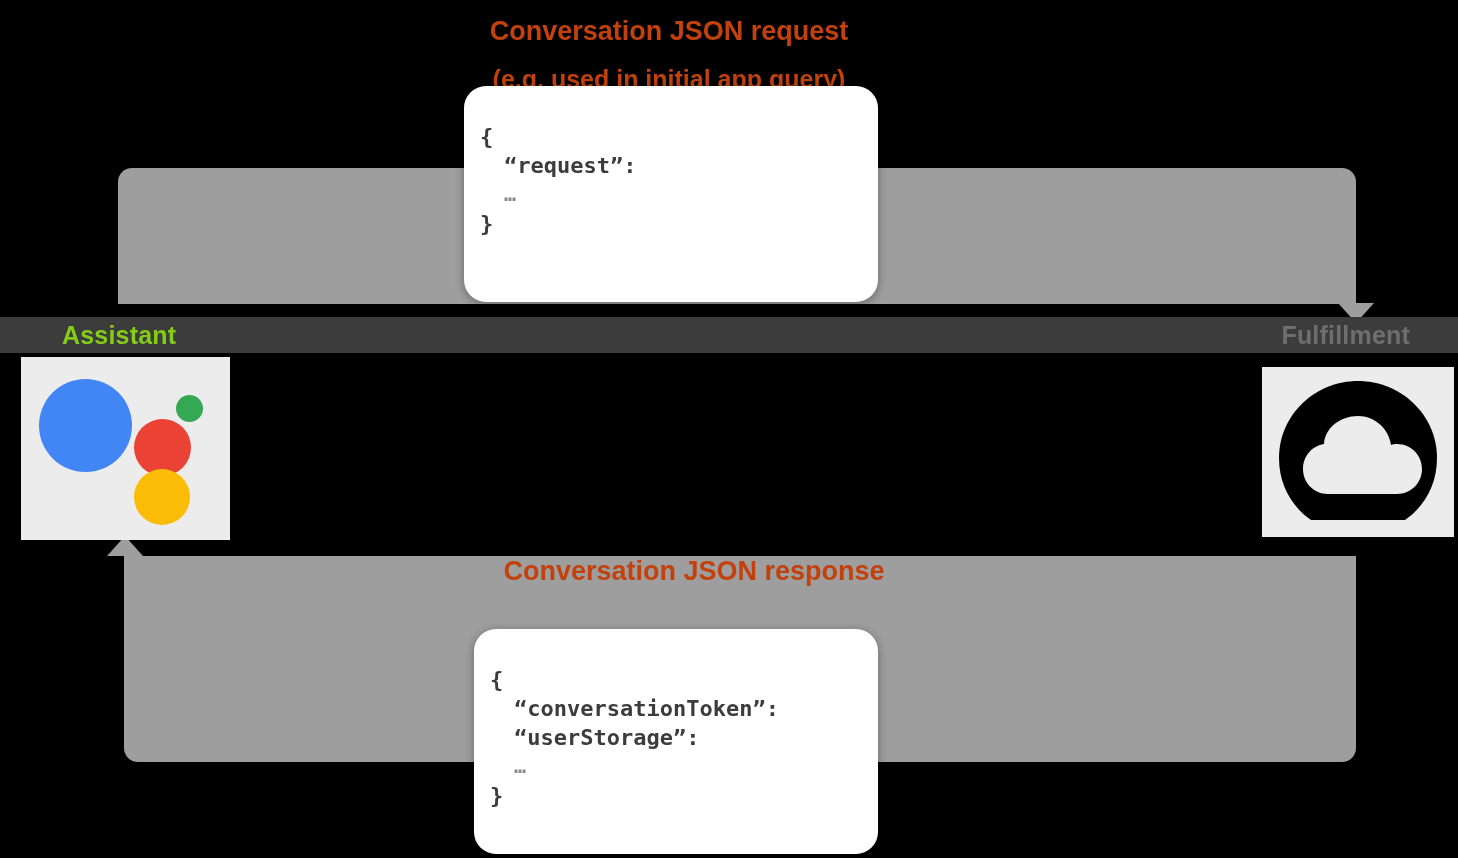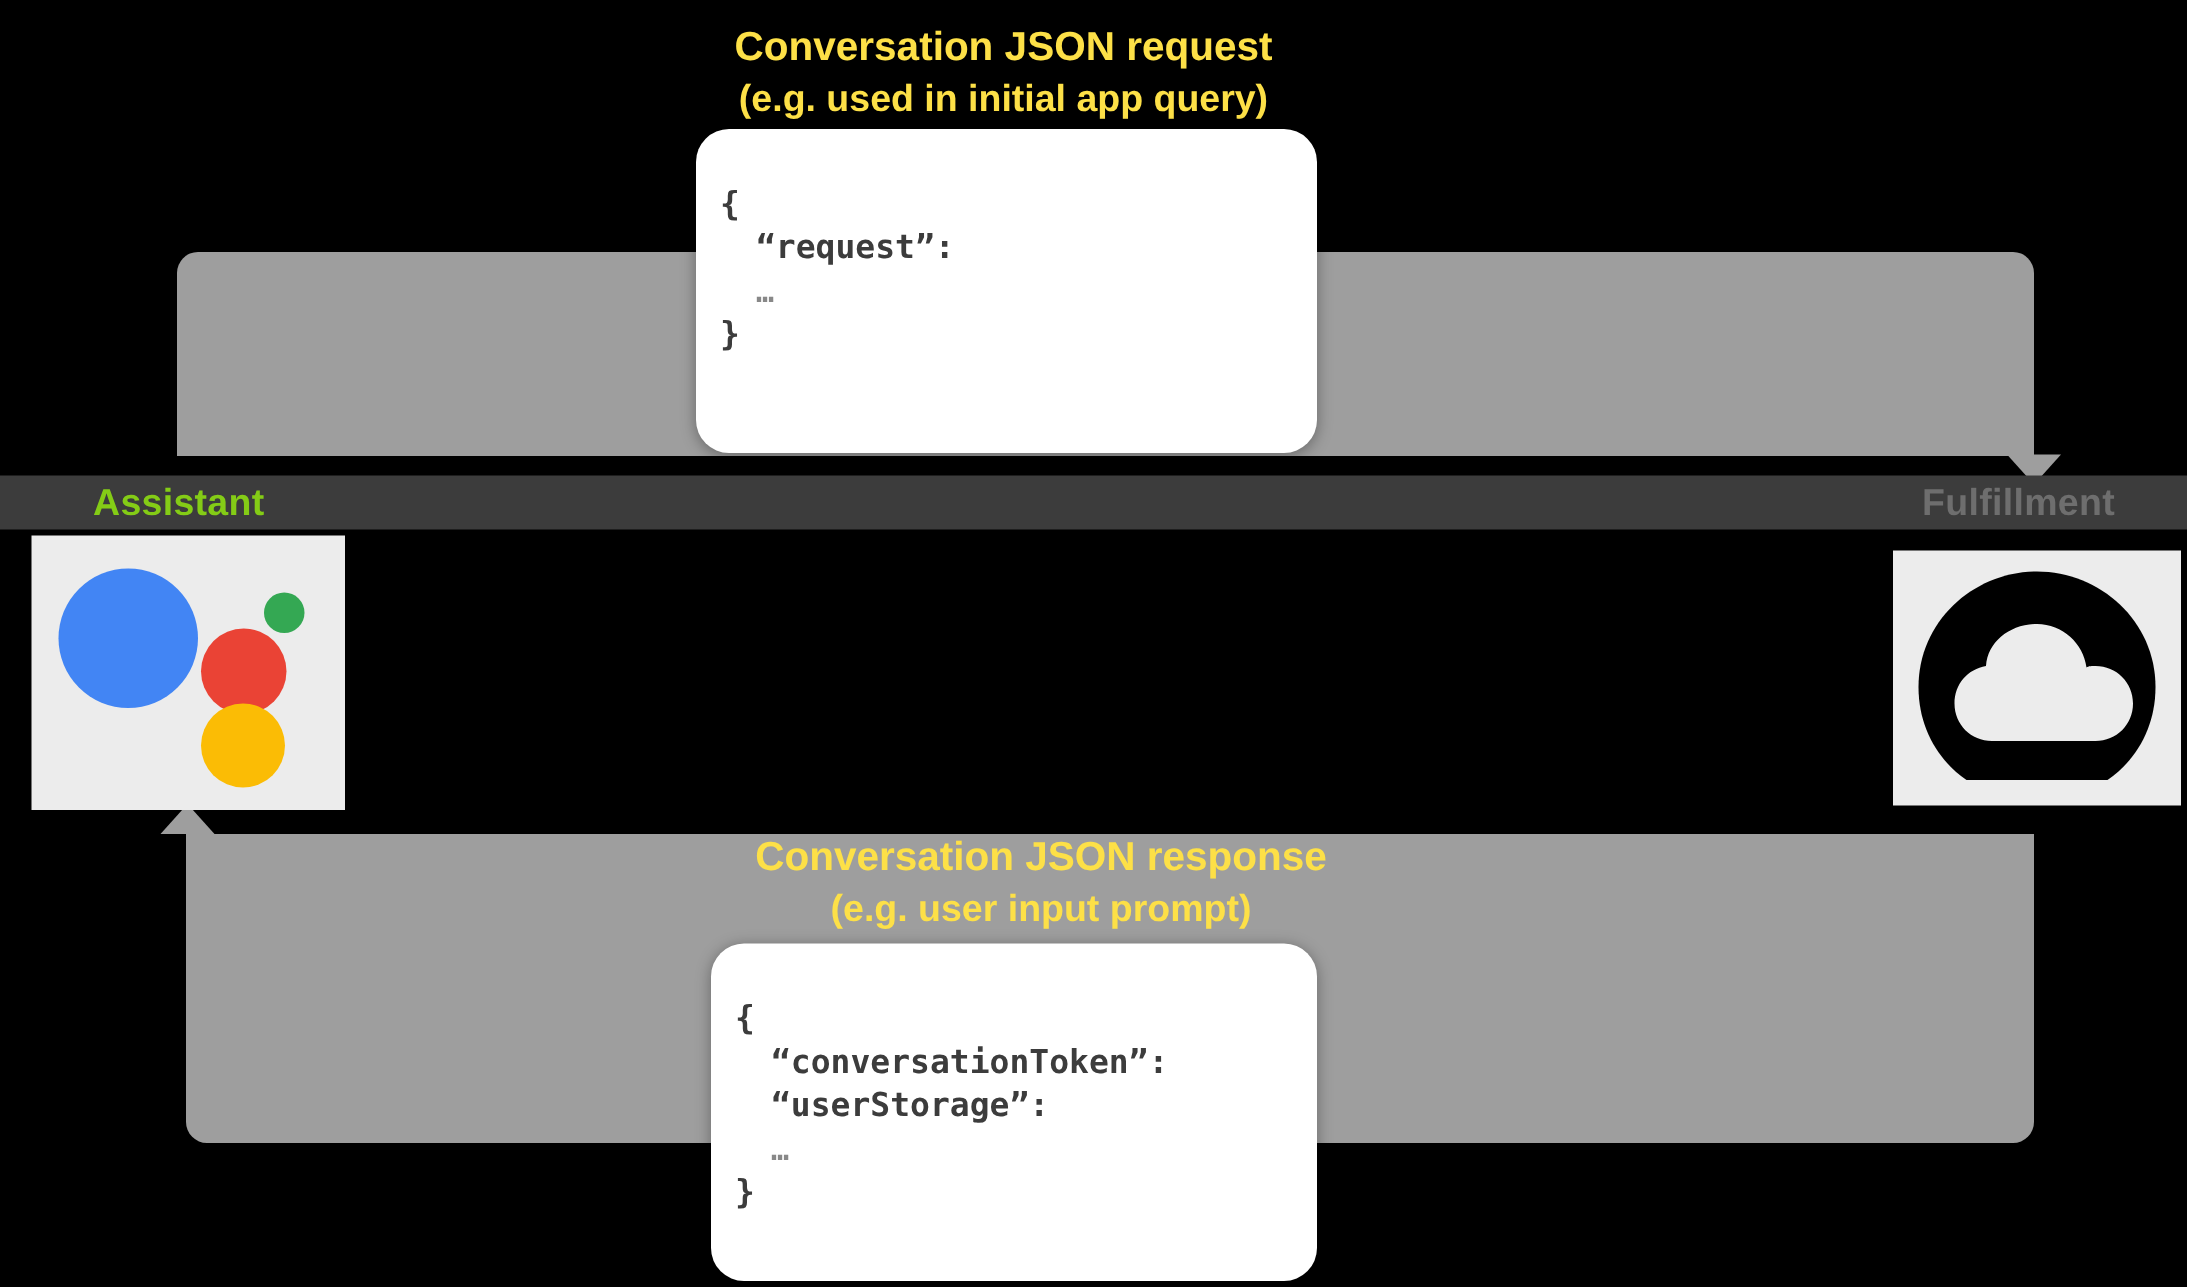--- a/index.html
+++ b/index.html
@@ -111,31 +111,31 @@
 
   #cloud-icon-wrap {
     position: absolute;
     left: 0; top: 0; width: 192px; height: 170px;
   }
 
   
   .flow-label {
     position: absolute;
     text-align: center;
-    color: #fde047;
+    color: #c2410c;
     font-weight: 700;
     line-height: 1.18;
   }
   #request-label {
     left: 399px;
     top: 16px;
     width: 540px;
     font-size: 27px;
   }
-  #request-label .sub { font-size: 25px; display: block; margin-top: 4px; }
+  #request-label .sub { font-size: 25px; display: block; margin-top: 17px; }
   #response-label {
     left: 424px;
     top: 556px;
     width: 540px;
     font-size: 27px;
   }
   #response-label .sub { font-size: 25px; display: block; margin-top: 4px; }
 
   
   .json-card {
@@ -202,21 +202,20 @@
     </div>
   </div>
 
   <div id="request-label" class="flow-label">
     <span>Conversation JSON request</span>
     <span class="sub">(e.g. used in initial app query)</span>
   </div>
 
   <div id="response-label" class="flow-label">
     <span>Conversation JSON response</span>
-    <span class="sub">(e.g. user input prompt)</span>
   </div>
 
   <div id="request-card" class="json-card">
     <span class="json-line">{</span>
     <span class="json-line indent">“request”:</span>
     <span class="json-line indent ellipsis">…</span>
     <span class="json-line">}</span>
   </div>
 
   <div id="response-card" class="json-card">

